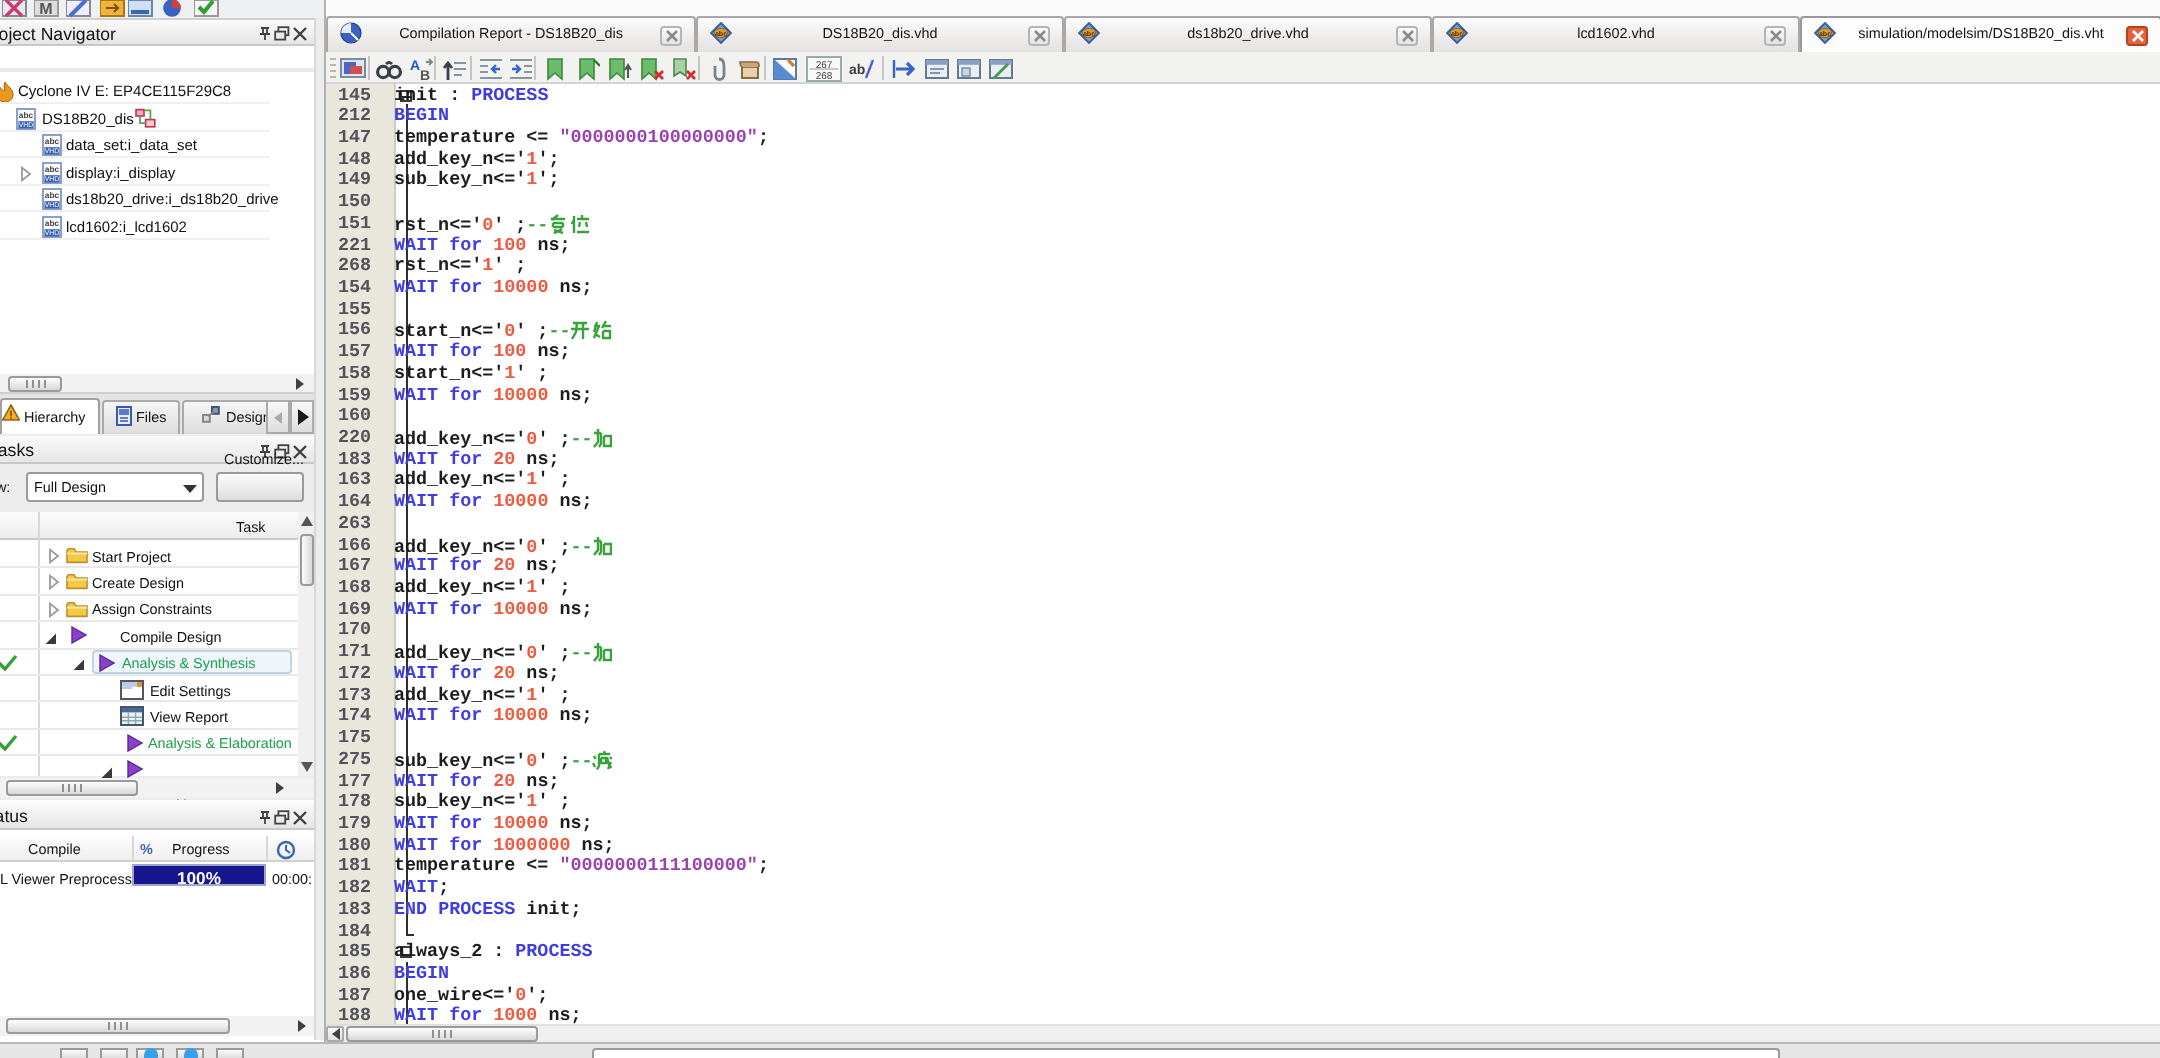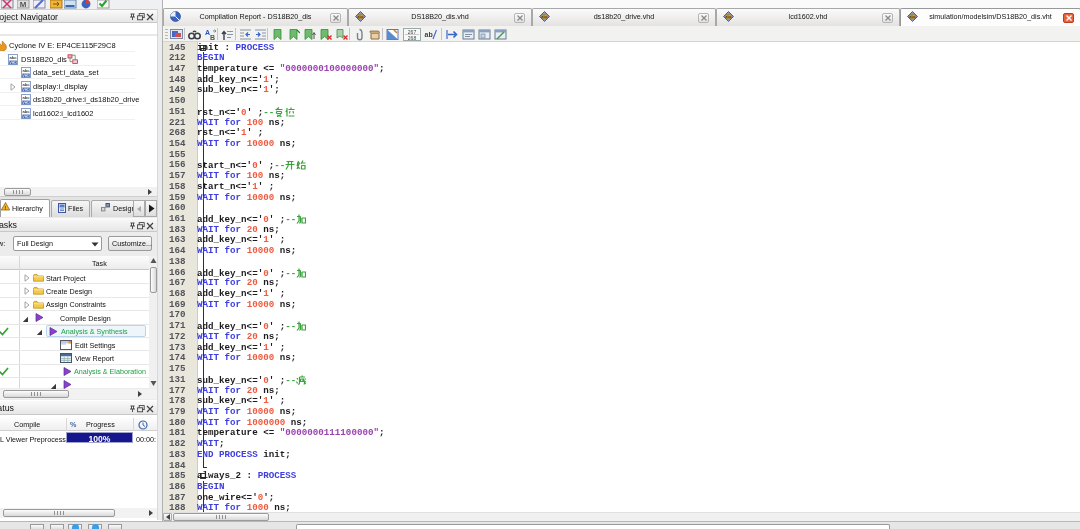--- a/index.html
+++ b/index.html
@@ -233,23 +233,23 @@
     </div>
 <div class="ui abs" style="left:-12px;top:22px">Flow:</div>
 <div class="abs" style="left:13px;top:19px;width:89px;height:15px;background:#fff;border:1px solid #9a9a9a;border-radius:2px"></div>
 <div class="ui abs" style="left:17px;top:22px">Full Design</div>
 <div class="abs" style="left:91px;top:25px">
       <svg width="8" height="5" viewBox="0 0 8 5" style="">
         <path d="M0.5 0.5 L4 4.5 L7.5 0.5 Z" fill="#333"></path>
       </svg>
     </div>
 <div class="abs" style="left:108px;top:19px;width:44px;height:15px;background:linear-gradient(#fbfbfb,#dedede);border:1px solid #9a9a9a;border-radius:2px"></div>
-<div class="ui abs" style="left:112px;top:22px">Customize...</div>
+<div class="ui abs" style="left:112px;top:8px">Customize...</div>
 <div class="abs" style="left:0;top:39px;width:157px;height:14px;background:linear-gradient(#fcfcfc,#ececec);border-bottom:1px solid #c8c8c8"></div>
-<div class="ui abs" style="left:92px;top:42px">Task</div>
+<div class="ui abs" style="left:118px;top:42px">Task</div>
 <div class="abs" style="left:0;top:53px;width:149px;height:118px;background:#fff"></div>
 <div class="abs" style="left:19px;top:39px;width:1px;height:132px;background:#d8d8d8"></div>
 <div class="abs" style="left:0;top:54.0px;width:149px;height:13.4px;border-bottom:1px solid #e8e8e8"></div>
 <div class="ui abs" style="left:46px;top:56.5px;color:#101010">Start Project</div>
 <div class="abs" style="left:24px;top:57.0px">
       <svg width="6" height="8" viewBox="0 0 6 8" style="">
         <path d="M1 0.8 L5 4 L1 7.2 Z" fill="none" stroke="#9a9a9a" stroke-width="0.9"></path>
       </svg>
     </div>
 <div class="abs" style="left:33px;top:56.0px">
@@ -650,36 +650,36 @@
       <div class="gl">151</div>
       <div class="gl">221</div>
       <div class="gl">268</div>
       <div class="gl">154</div>
       <div class="gl">155</div>
       <div class="gl">156</div>
       <div class="gl">157</div>
       <div class="gl">158</div>
       <div class="gl">159</div>
       <div class="gl">160</div>
-      <div class="gl">161</div>
+      <div class="gl">220</div>
       <div class="gl">183</div>
       <div class="gl">163</div>
       <div class="gl">164</div>
-      <div class="gl">138</div>
+      <div class="gl">263</div>
       <div class="gl">166</div>
       <div class="gl">167</div>
       <div class="gl">168</div>
       <div class="gl">169</div>
       <div class="gl">170</div>
       <div class="gl">171</div>
       <div class="gl">172</div>
       <div class="gl">173</div>
       <div class="gl">174</div>
       <div class="gl">175</div>
-      <div class="gl">131</div>
+      <div class="gl">275</div>
       <div class="gl">177</div>
       <div class="gl">178</div>
       <div class="gl">179</div>
       <div class="gl">180</div>
       <div class="gl">181</div>
       <div class="gl">182</div>
       <div class="gl">183</div>
       <div class="gl">184</div>
       <div class="gl">185</div>
       <div class="gl">186</div>

